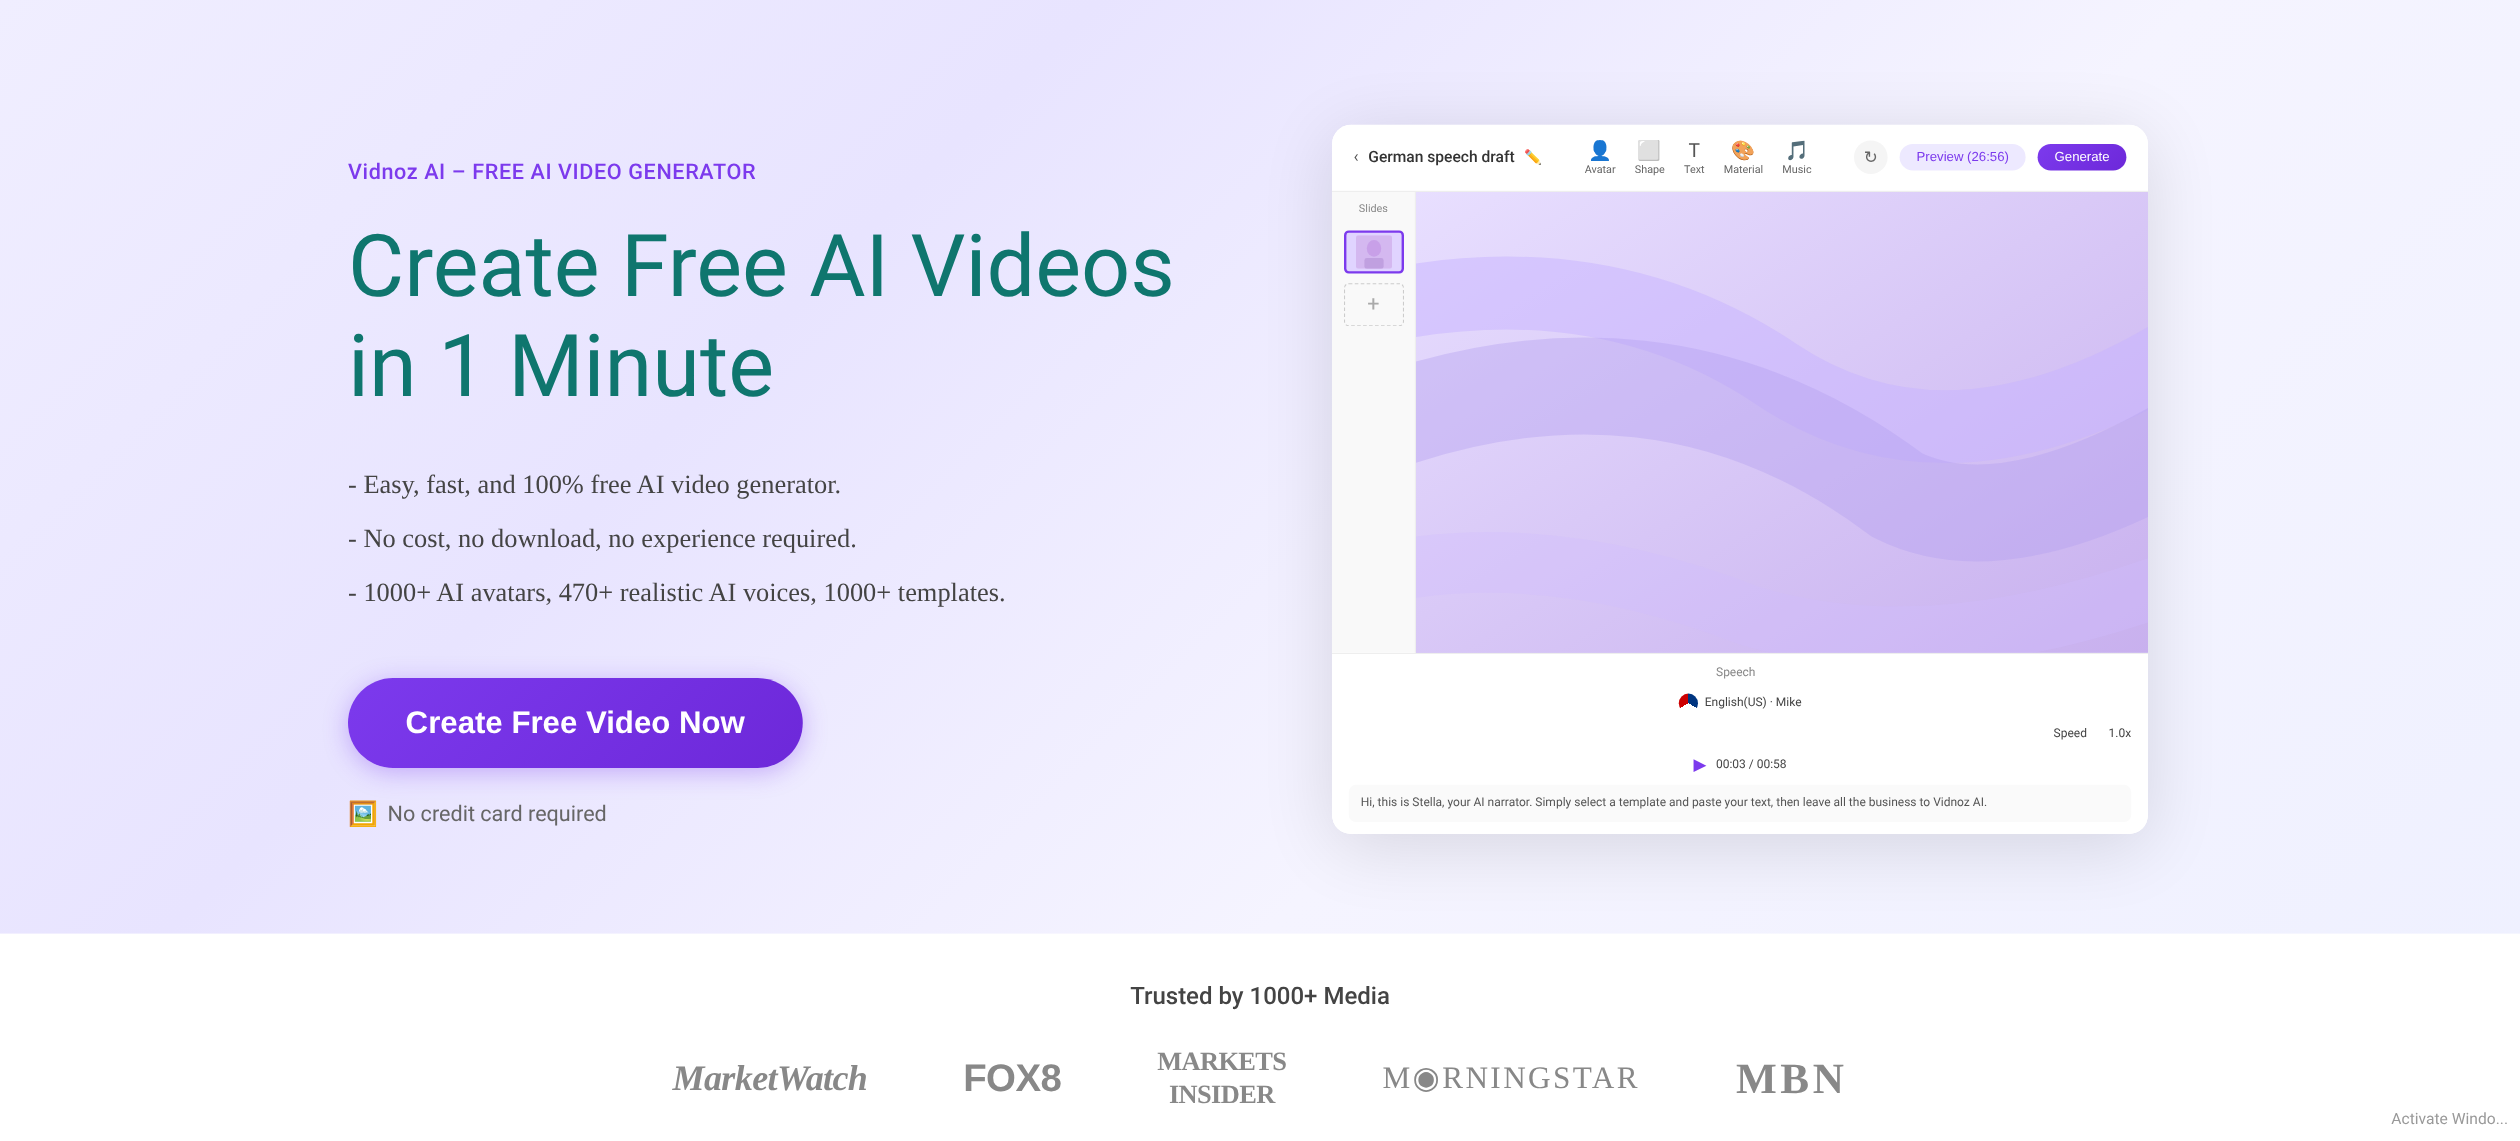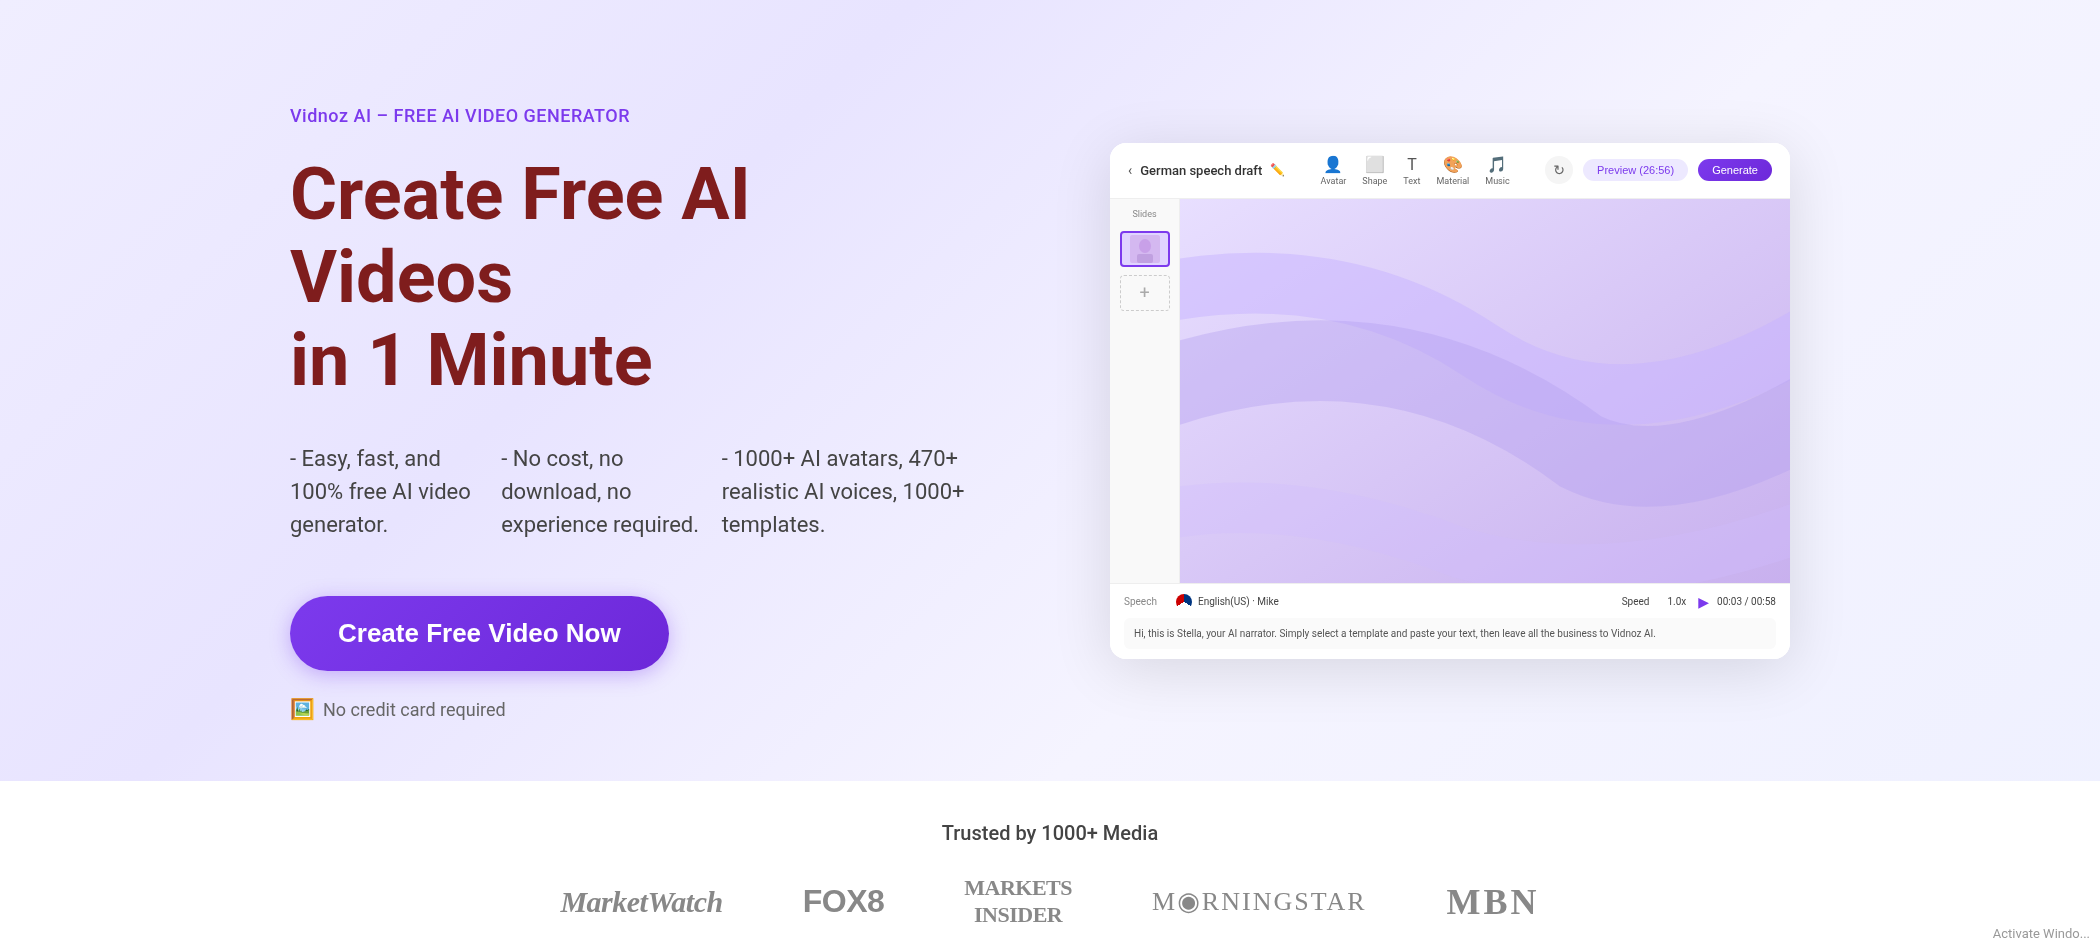--- a/index.html
+++ b/index.html
@@ -40,31 +40,32 @@
       color: #7c3aed;
       font-size: 18px;
       font-weight: 500;
       letter-spacing: 0.5px;
       margin-bottom: 18px;
       text-transform: none;
     }
 
     .hero-title {
       font-size: 72px;
-      font-weight: 700;
-      color: #7f1d1d;
+      font-weight: 400;
+      color: #0f766e;
       line-height: 1.15;
       margin-bottom: 30px;
     }
 
     .hero-bullets {
       display: flex;
-      flex-direction: row;
+      flex-direction: column;
       gap: 12px;
       margin-bottom: 45px;
+      font-family: Liberation Serif, serif;
     }
 
     .hero-bullet {
       font-size: 22px;
       color: #444;
       line-height: 1.5;
     }
 
     .cta-button {
       display: inline-flex;
@@ -284,20 +285,21 @@
       border-top: 1px solid #eee;
       padding: 10px 14px;
       background: white;
     }
 
     .speech-controls {
       display: flex;
       align-items: center;
       gap: 12px;
       margin-bottom: 8px;
+      flex-direction: column;
     }
 
     .speech-label {
       font-size: 10px;
       color: #888;
       min-width: 40px;
     }
 
     .voice-selector {
       display: flex;

